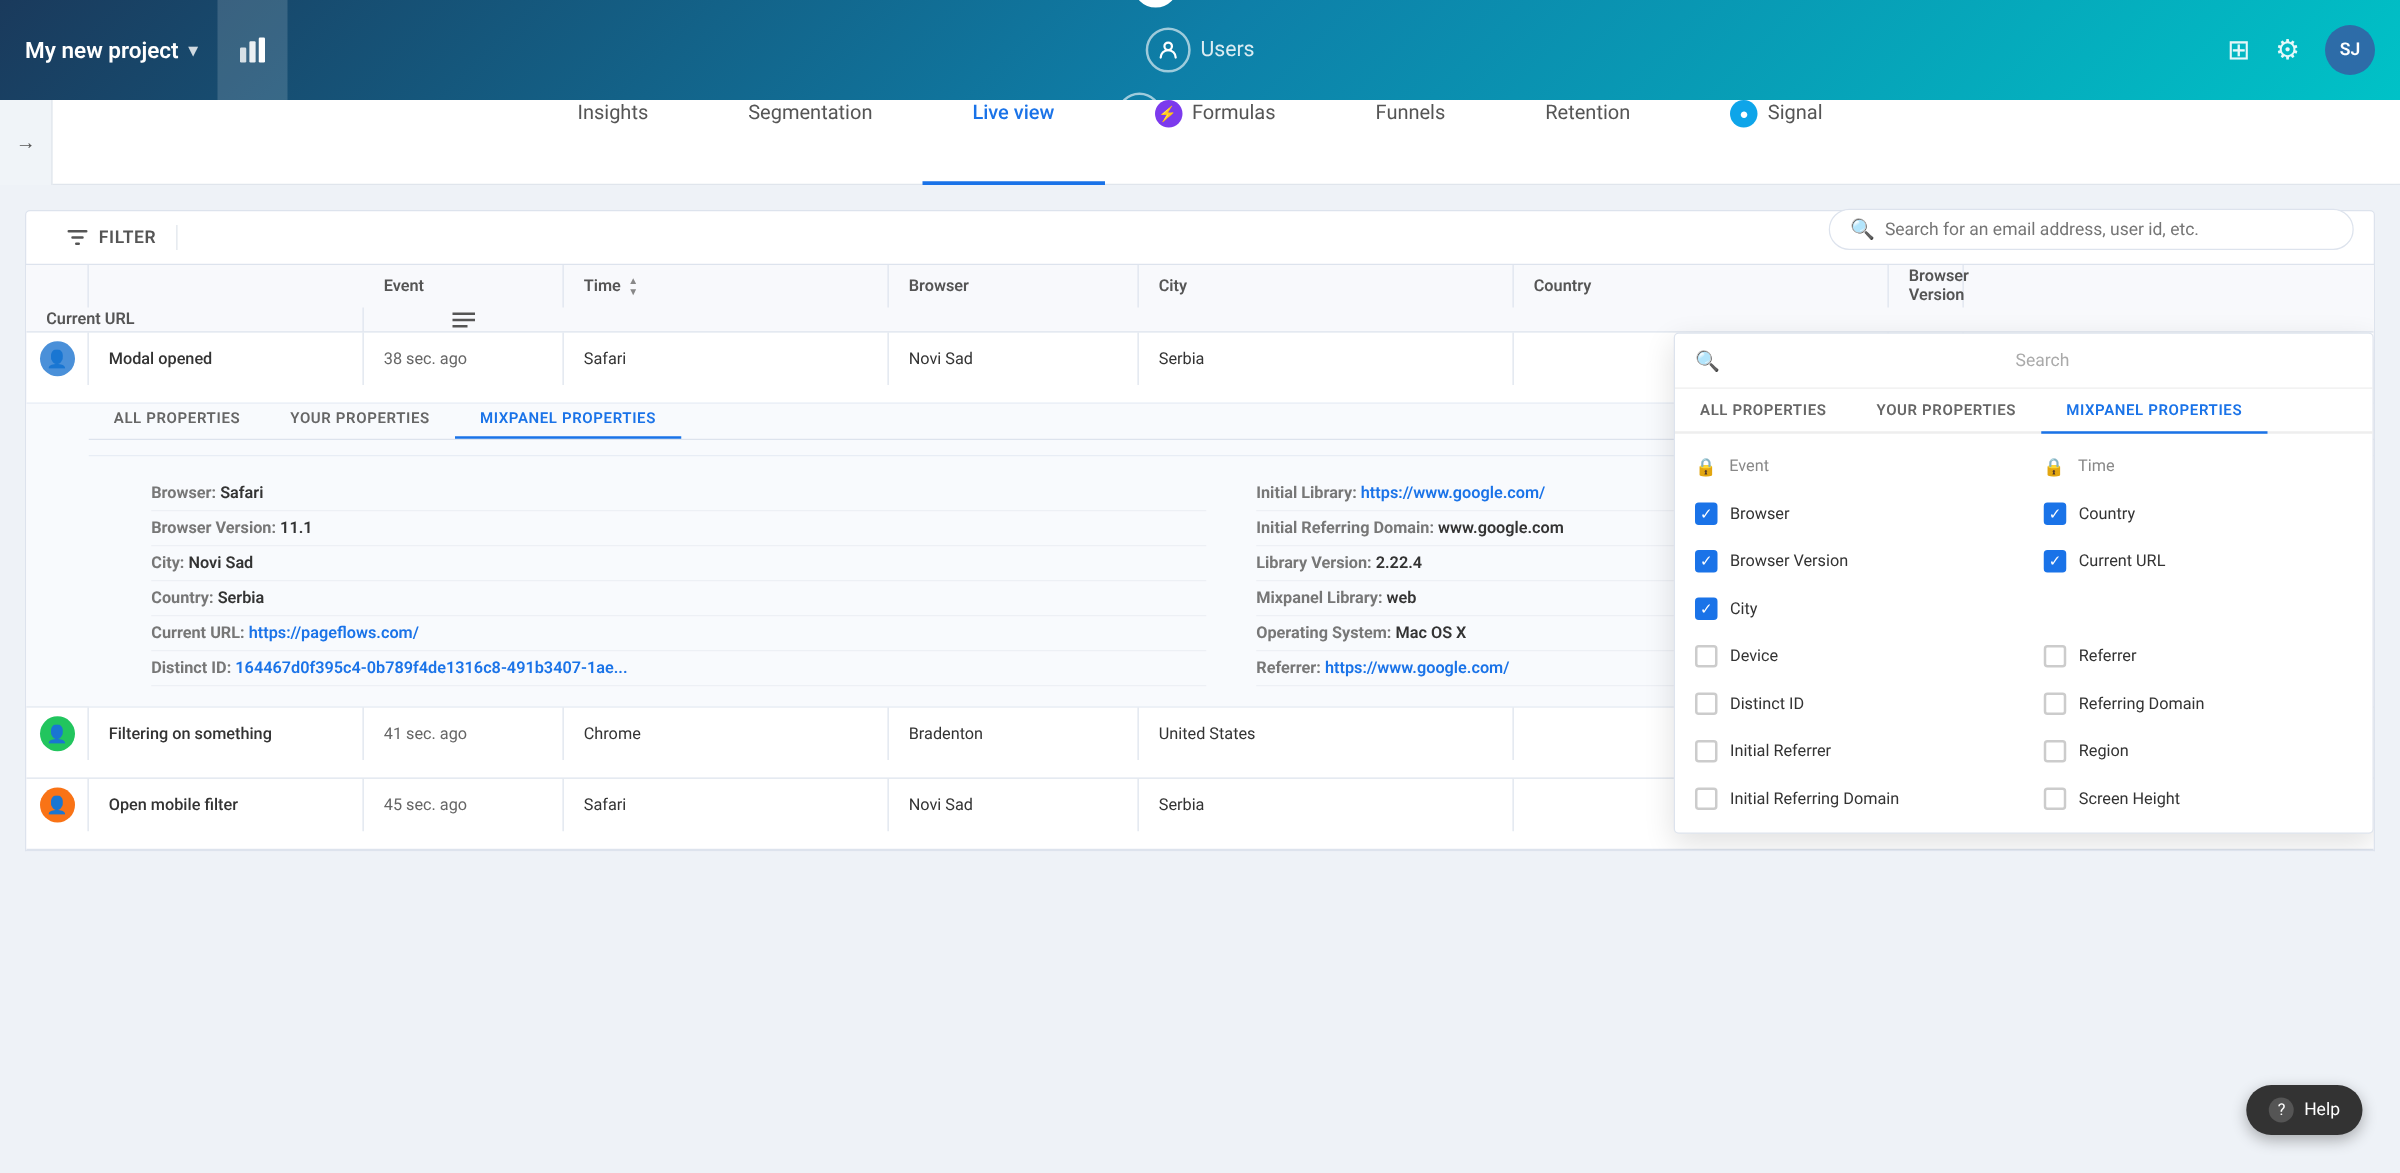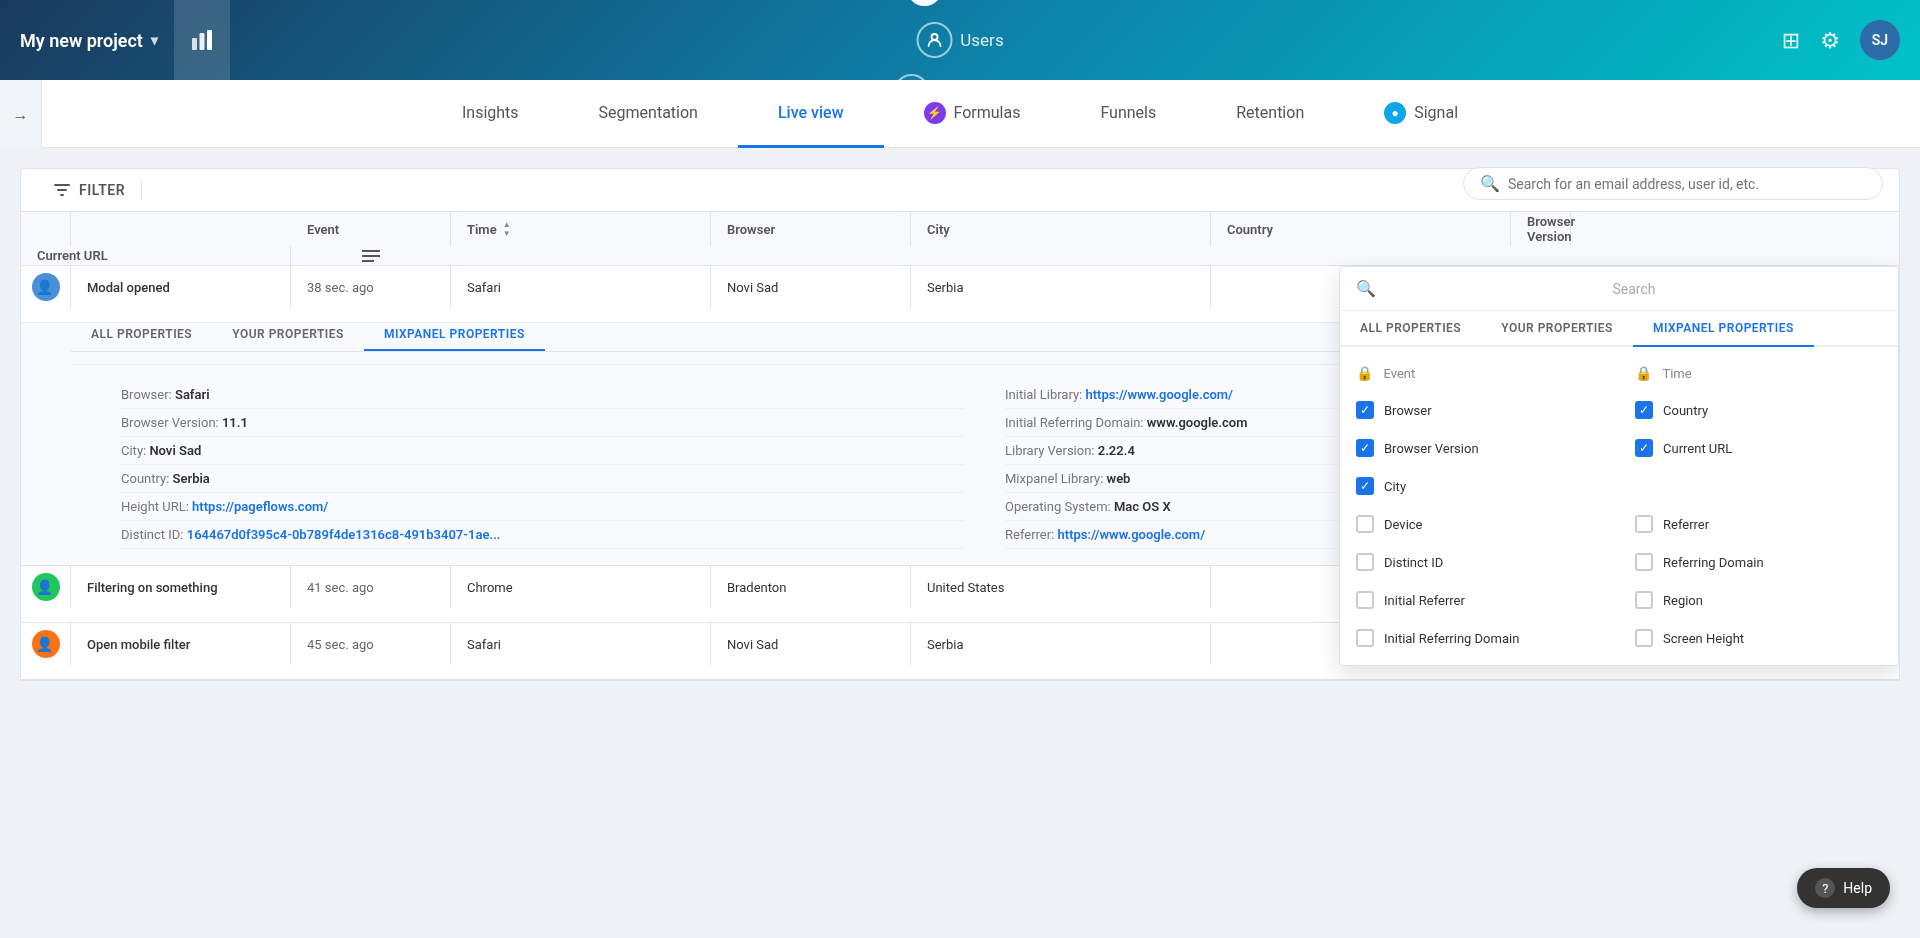--- a/index.html
+++ b/index.html
@@ -127,21 +127,21 @@
       border-right: 1px solid #e0e5ec;
       cursor: pointer;
       color: #555;
       font-size: 16px;
     }
 
     .sub-nav-item {
       padding: 0 40px;
       height: 68px;
       display: flex;
-      align-items: center;
+      align-items: flex-start;
       gap: 8px;
       font-size: 16px;
       color: #555;
       cursor: pointer;
       border-bottom: 3px solid transparent;
       margin-bottom: -1px;
     }
 
     .sub-nav-item.active {
       color: #1a73e8;
@@ -317,21 +317,21 @@
       gap: 8px 40px;
     }
 
     .expanded-row .prop-item {
       font-size: 13px;
       color: #555;
       padding: 6px 0;
       border-bottom: 1px solid #edf0f5;
     }
 
-    .expanded-row .prop-item .prop-key { color: #777; }
+    .expanded-row .prop-item .prop-key { color: #777; font-weight: bold; }
     .expanded-row .prop-item .prop-val { font-weight: 600; color: #333; }
     .expanded-row .prop-item .prop-link { color: #1a73e8; font-weight: 600; text-decoration: none; }
 
     
     .prop-tabs {
       display: flex;
       border-bottom: 1px solid #dde3ed;
       margin-bottom: 12px;
       margin-top: -4px;
       padding: 0;
@@ -630,21 +630,21 @@
             <div class="prop-item">
               <span class="prop-key">Browser Version: </span><span class="prop-val">11.1</span>
             </div>
             <div class="prop-item">
               <span class="prop-key">City: </span><span class="prop-val">Novi Sad</span>
             </div>
             <div class="prop-item">
               <span class="prop-key">Country: </span><span class="prop-val">Serbia</span>
             </div>
             <div class="prop-item">
-              <span class="prop-key">Height URL: </span><a class="prop-link" href="#">https://pageflows.com/</a>
+              <span class="prop-key">Current URL: </span><a class="prop-link" href="#">https://pageflows.com/</a>
             </div>
             <div class="prop-item">
               <span class="prop-key">Distinct ID: </span><a class="prop-link" href="#">164467d0f395c4-0b789f4de1316c8-491b3407-1ae...</a>
             </div>
           </div>
           <div>
             <div class="prop-item">
               <span class="prop-key">Initial Library: </span><a class="prop-link" href="#">https://www.google.com/</a>
             </div>
             <div class="prop-item">

